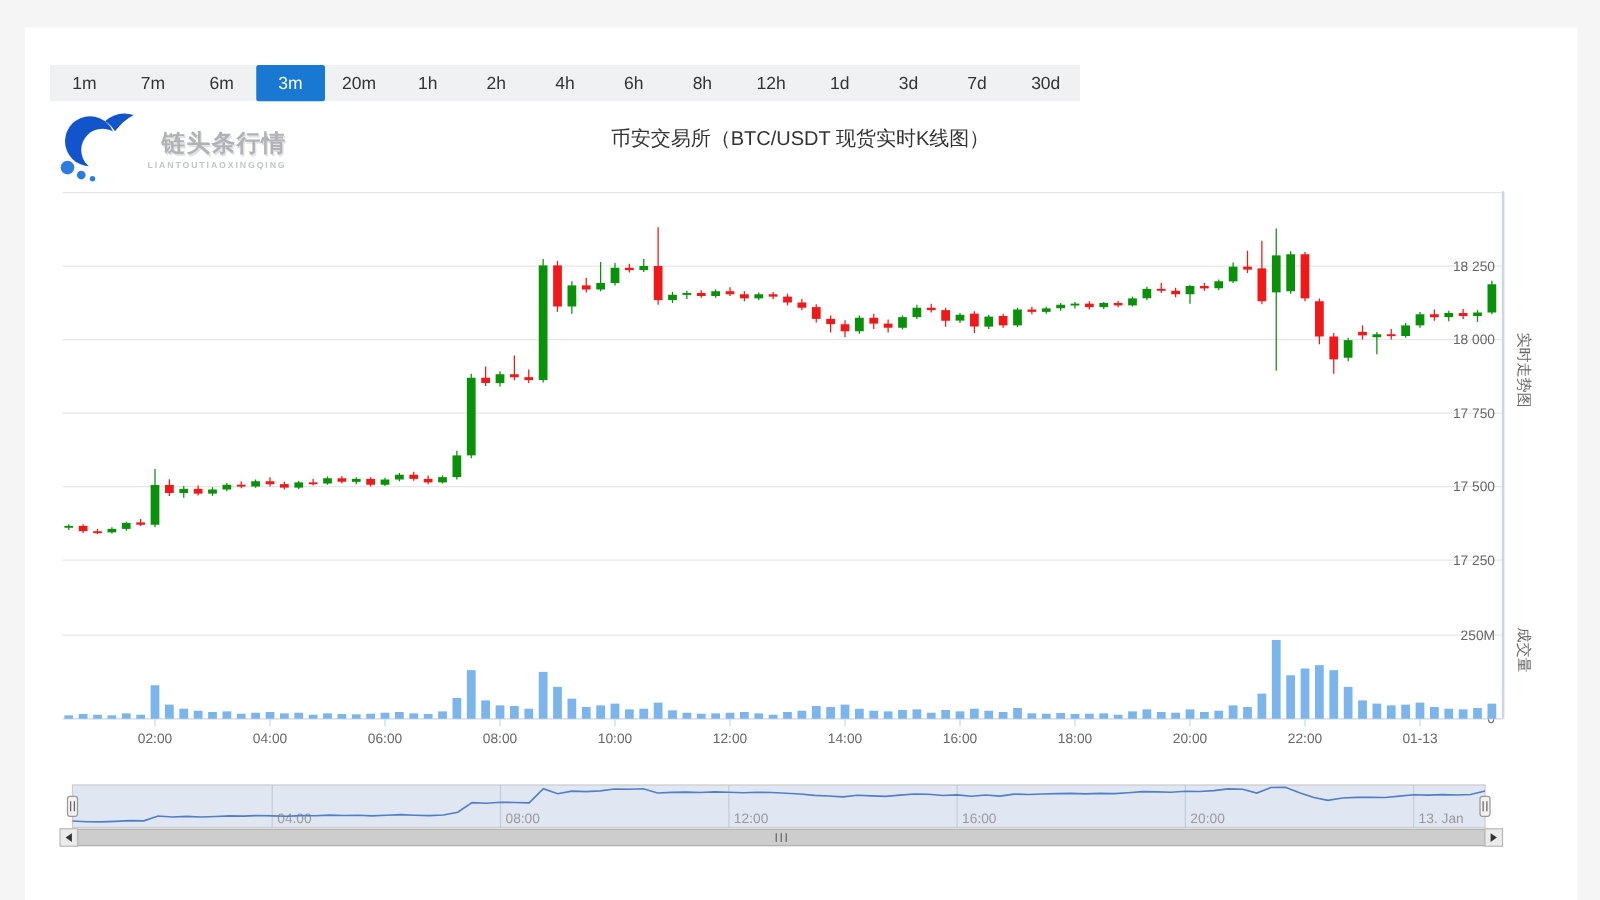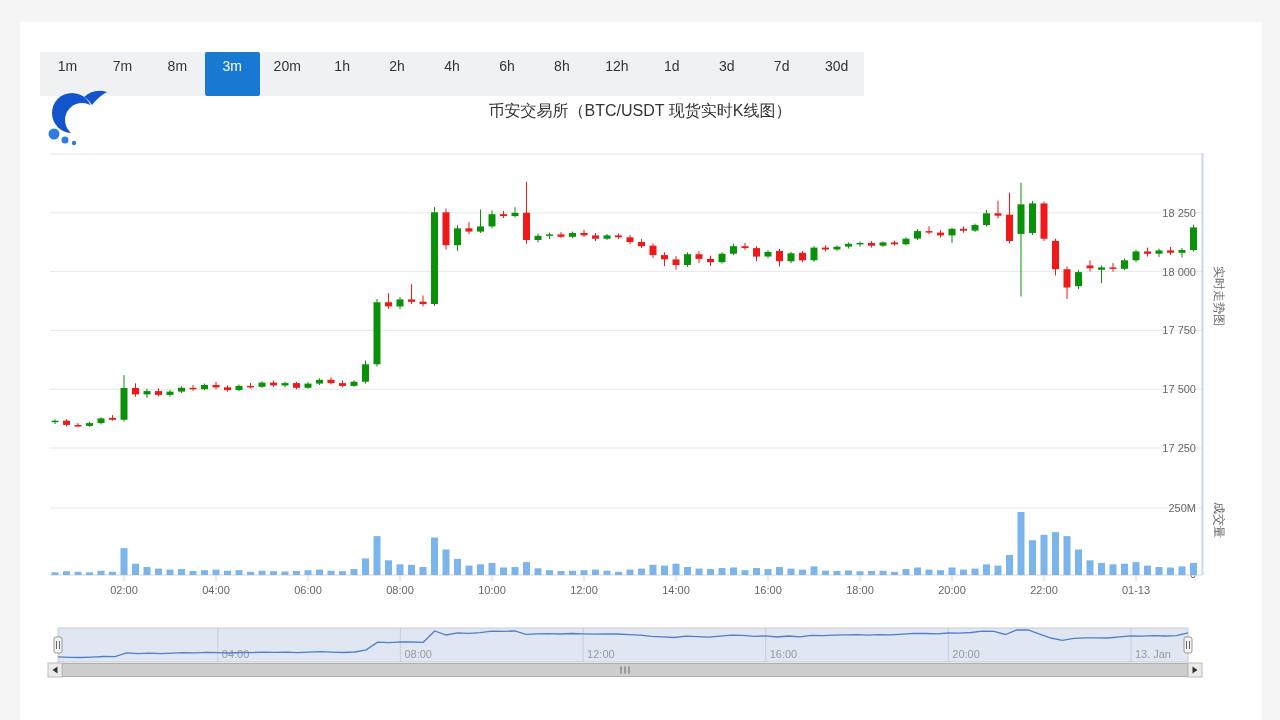--- a/index.html
+++ b/index.html
@@ -2,40 +2,40 @@
 <html style="--accent: #1878d2;"><head>
 <meta charset="utf-8">
 <style>
   html,body{margin:0;padding:0;}
   body{
     width:1280px;height:720px;position:relative;overflow:hidden;
     background:#f5f5f6;
     font-family:"Liberation Sans","DejaVu Sans",sans-serif;
   }
   .card{position:absolute;left:20px;top:22px;width:1242px;height:698px;background:#ffffff;}
-  .tfbar{position:absolute;left:40px;top:52px;width:824px;height:44px;background:#f0f1f3;display:flex;}
+  .tfbar{position:absolute;left:40px;top:52px;width:824px;height:29px;background:#f0f1f3;display:flex;}
   .tf{flex:1;text-align:center;line-height:29px;font-size:14px;color:#333;cursor:pointer;user-select:none;}
   .tf.sel{background:var(--accent,#1878d2);color:#fff;border-radius:2px;}
   .logo{position:absolute;left:46px;top:88px;display:flex;align-items:flex-start;cursor:pointer;}
   .logo svg{display:block;margin-right:8px;}
   .logo-text{display:flex;flex-direction:column;align-items:flex-end;padding-top:14px;}
   .logo-name{font-size:19px;font-weight:bold;color:#b0b2b6;letter-spacing:1px;text-shadow:1px 1px 0 #e3e3e6;}
   .logo-sub{font-size:7px;font-weight:bold;color:#c2c4c8;letter-spacing:1.5px;margin-top:1px;}
   .page-title{position:absolute;left:0;top:101px;width:1280px;text-align:center;font-size:16px;color:#333;}
   svg.chart{position:absolute;left:0;top:0;}
 </style>
 </head>
 <body>
 
 <div class="card"></div>
 
 <div class="tfbar">
     <div class="tf">1m</div>
     <div class="tf">7m</div>
-    <div class="tf">8m</div>
+    <div class="tf">6m</div>
     <div class="tf sel">3m</div>
     <div class="tf">20m</div>
     <div class="tf">1h</div>
     <div class="tf">2h</div>
     <div class="tf">4h</div>
     <div class="tf">6h</div>
     <div class="tf">8h</div>
     <div class="tf">12h</div>
     <div class="tf">1d</div>
     <div class="tf">3d</div>
@@ -45,20 +45,24 @@
 
 <div class="logo">
   <svg width="64" height="58" viewBox="0 0 64 58">
     <path d="M38 9 Q48 0 61 4 Q53 8 46 17 Q42 11 38 9 Z" fill="#1254cb"></path>
     <circle cx="26" cy="25" r="20" fill="#1254cb"></circle>
     <circle cx="36" cy="32" r="17" fill="#ffffff"></circle>
     <circle cx="8" cy="46" r="5.5" fill="#2f7ce0"></circle>
     <circle cx="19" cy="52" r="3.5" fill="#2f7ce0"></circle>
     <circle cx="28" cy="55" r="2.2" fill="#2f7ce0"></circle>
   </svg>
+  <div class="logo-text">
+    <div class="logo-name">链头条行情</div>
+    <div class="logo-sub">LIANTOUTIAOXINGQING</div>
+  </div>
 </div>
 
 <div class="page-title">币安交易所（BTC/USDT 现货实时K线图）</div>
 
 <svg class="chart" id="kchart" width="1280" height="720" viewBox="0 0 1280 720">
     <g>
       <line x1="50" x2="1202" y1="154.0" y2="154.0" stroke="#e7e7e7" stroke-width="1"></line>
       <line x1="50" x2="1202" y1="212.8" y2="212.8" stroke="#e7e7e7" stroke-width="1"></line>
       <text x="1196" y="216.8" text-anchor="end" font-size="11" fill="#666" font-family="Liberation Sans,DejaVu Sans,sans-serif">18 250</text>
       <line x1="50" x2="1202" y1="271.6" y2="271.6" stroke="#e7e7e7" stroke-width="1"></line>

